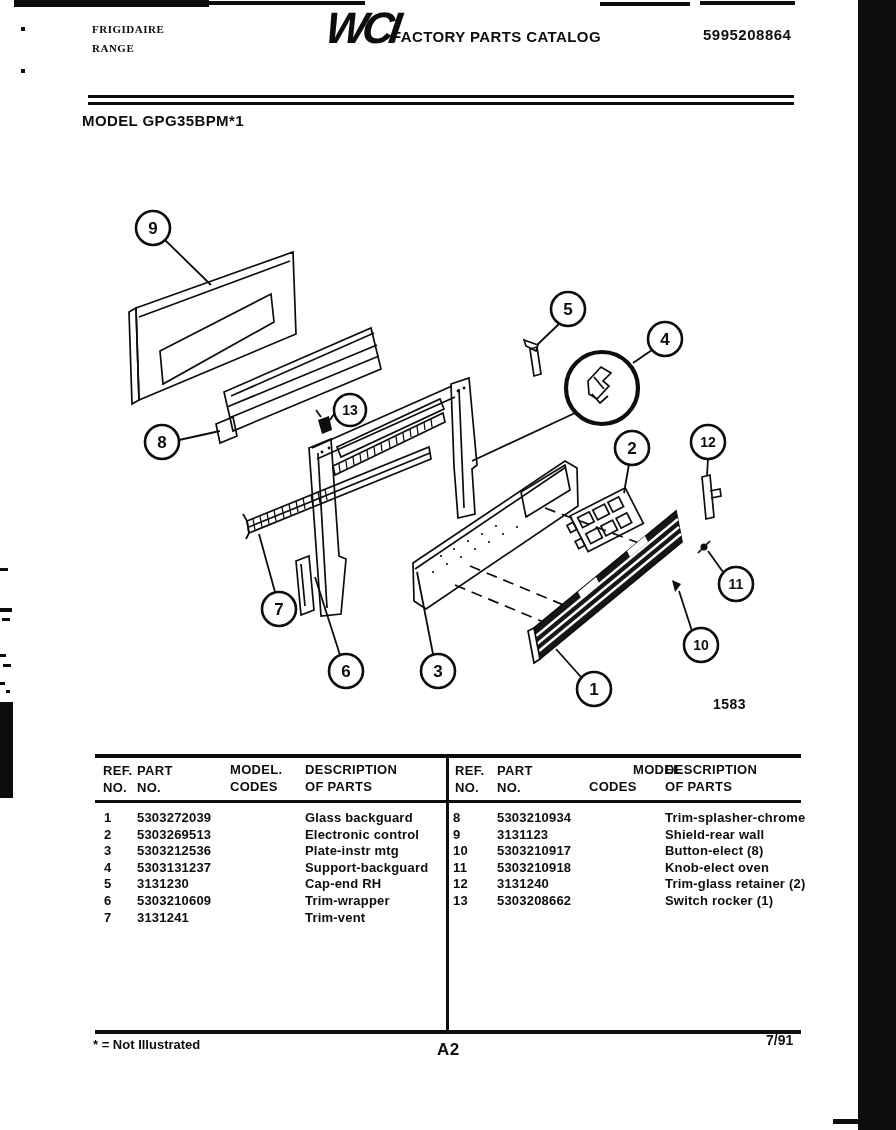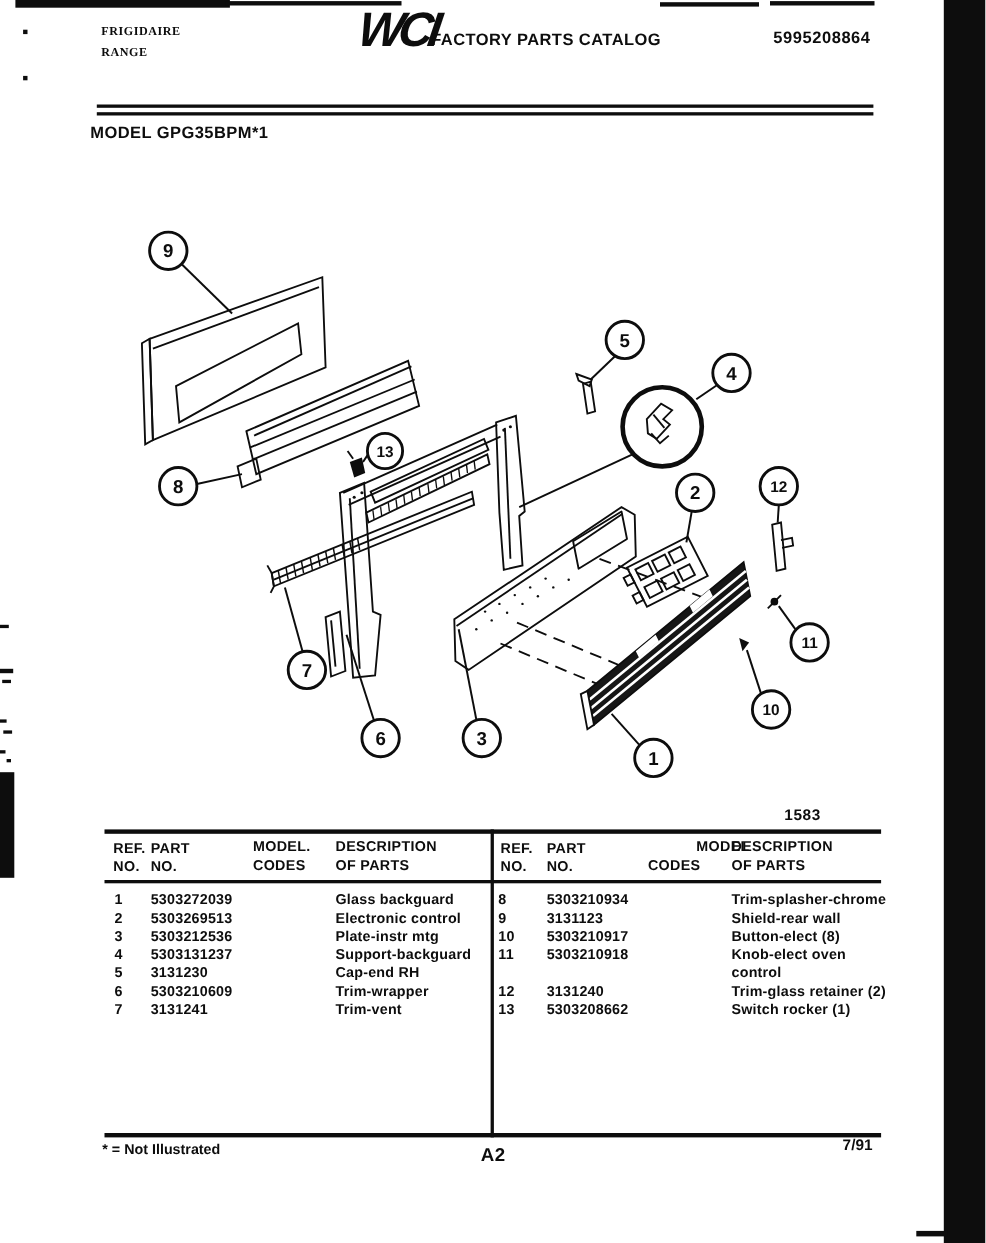--- a/index.html
+++ b/index.html
@@ -14,21 +14,21 @@
   .cat-title{font-size:15px;font-weight:bold;letter-spacing:.4px;}
   .pubno{font-size:15px;font-weight:bold;letter-spacing:.5px;}
   .model{font-size:15px;font-weight:bold;letter-spacing:.4px;}
   
   .th{position:absolute;font-size:13px;font-weight:bold;letter-spacing:.3px;white-space:nowrap;}
   .rows{position:absolute;width:352px;}
   .trow{position:relative;height:16.6px;}
   .trow span{position:absolute;font-size:13px;font-weight:bold;letter-spacing:.2px;white-space:nowrap;}
   .rows-left .ref{left:9px;}  .rows-left .part{left:42px;}  .rows-left .desc{left:210px;}
   .rows-right .ref{left:4px;} .rows-right .part{left:48px;} .rows-right .desc{left:216px;}
-  .fignum{font-size:14px;font-weight:bold;letter-spacing:.5px;margin-top:36px;}
+  .fignum{font-size:14px;font-weight:bold;letter-spacing:.5px;}
   .footnote{font-size:13px;font-weight:bold;}
   .pagelabel{font-size:17px;font-weight:bold;letter-spacing:.5px;}
   .datecode{font-size:14px;font-weight:bold;}
   
   svg{position:absolute;left:0;top:0;}
   .pl{stroke:#0d0d0d;fill:none;stroke-width:1.7;}
   .plw{stroke:#0d0d0d;fill:#fff;stroke-width:1.7;}
   .fillk{fill:#0d0d0d;stroke:none;}
   .co{stroke:#0d0d0d;stroke-width:2.6;fill:#fff;}
   .ld{stroke:#0d0d0d;stroke-width:1.8;}
@@ -369,25 +369,20 @@
       <span class="ref">10</span>
       <span class="part">5303210917</span>
       <span class="desc">Button-elect (8)</span>
     </div>
     <div class="trow">
       <span class="ref">11</span>
       <span class="part">5303210918</span>
       <span class="desc">Knob-elect oven</span>
     </div>
     <div class="trow">
-      <span class="ref"></span>
-      <span class="part"></span>
-      <span class="desc">control</span>
-    </div>
-    <div class="trow">
       <span class="ref">12</span>
       <span class="part">3131240</span>
       <span class="desc">Trim-glass retainer (2)</span>
     </div>
     <div class="trow">
       <span class="ref">13</span>
       <span class="part">5303208662</span>
       <span class="desc">Switch rocker (1)</span>
     </div>
   </div>

